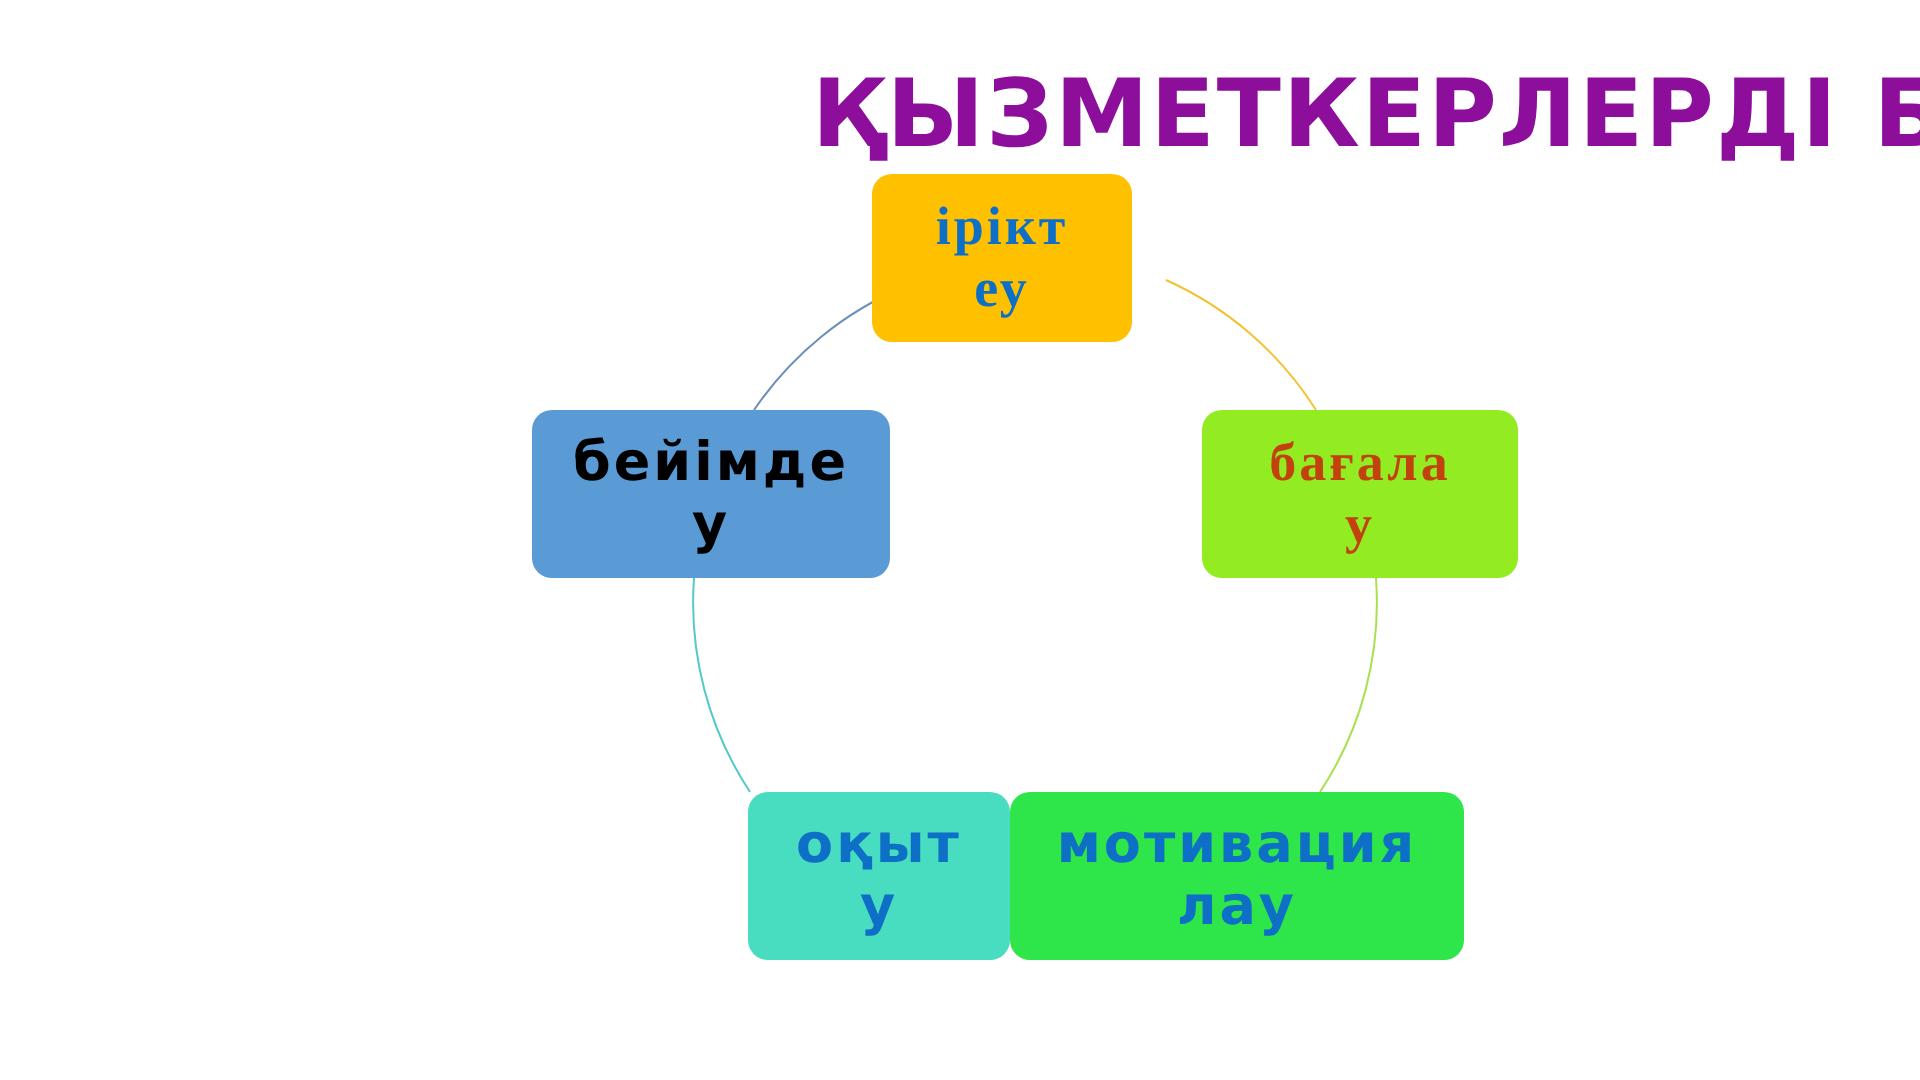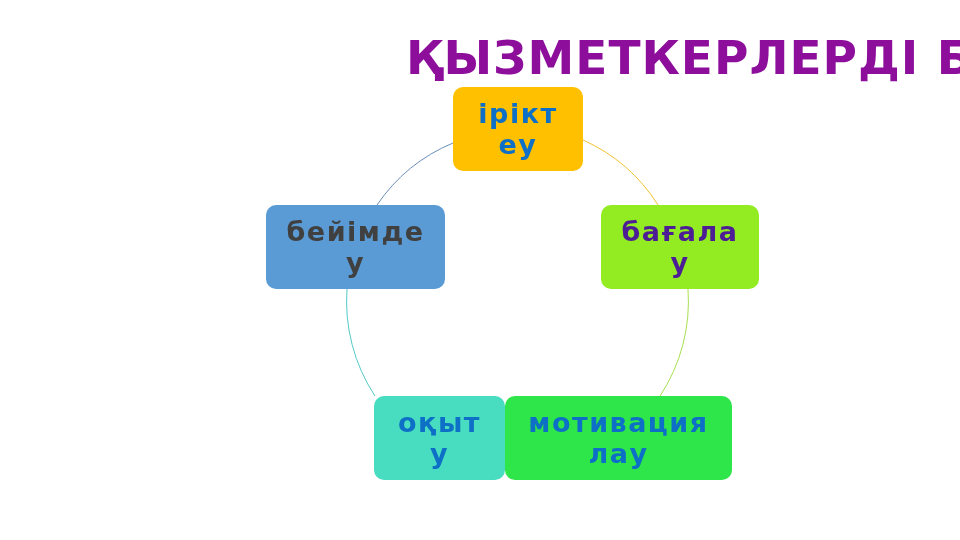--- a/index.html
+++ b/index.html
@@ -45,21 +45,21 @@
       font-weight: bold;
       font-size: 27px;
       line-height: 31px;
       color: #0E6FC6;
       letter-spacing: 1.5px;
       padding: 4px 6px;
     }
     .node span {
       white-space: pre-line;
     }
-    #n-iriktteu { left: 453px; top: 87px;  width: 130px; height: 84px; }
+    #n-iriktteu { left: 436px; top: 87px;  width: 130px; height: 84px; font-family: Liberation Serif, serif; }
     #n-bagalau  { left: 601px; top: 205px; width: 158px; height: 84px; }
     #n-motiv    { left: 505px; top: 396px; width: 227px; height: 84px; }
     #n-okytu    { left: 352px; top: 396px; width: 131px; height: 84px; }
     #n-beyimdeu { left: 266px; top: 205px; width: 179px; height: 84px; }
   </style>
 </head>
 <body>
 
 <div class="title" style="color: rgb(142, 14, 156);">ҚЫЗМЕТКЕРЛЕРДІ Б</div>
 
@@ -69,28 +69,28 @@
   <path d="M 688 289 A 172 172 0 0 1 660 396" fill="none" stroke-width="1" stroke="#A8E050"></path>
   <path d="M 505 470 A 172 172 0 0 1 483 468" fill="none" stroke-width="1" stroke="#4BCB8A"></path>
   <path d="M 375 396 A 172 172 0 0 1 347 289" fill="none" stroke-width="1" stroke="#55C9C9"></path>
   <path d="M 377 205 A 172 172 0 0 1 453 143" fill="none" stroke-width="1" stroke="#6A8FB8"></path>
 </svg>
 
 <div class="node" id="n-iriktteu" style="background: rgb(255, 192, 0); color: rgb(14, 111, 198);">
   <span>ірікт
 еу</span>
 </div>
-<div class="node" id="n-bagalau" style="background: rgb(146, 236, 33); color: #4c1d95;">
+<div class="node" id="n-bagalau" style="background: rgb(146, 236, 33); color: #c2410c; font-family: Liberation Serif, serif;">
   <span>бағала
 у</span>
 </div>
 <div class="node" id="n-motiv" style="background: rgb(46, 229, 74); color: rgb(14, 111, 198);">
   <span>мотивация
 лау</span>
 </div>
 <div class="node" id="n-okytu" style="background: rgb(72, 220, 192); color: rgb(14, 111, 198); margin-left: 22px;">
   <span>оқыт
 у</span>
 </div>
-<div class="node" id="n-beyimdeu" style="background: rgb(91, 155, 213); color: #404040; align-items: center;">
+<div class="node" id="n-beyimdeu" style="background: rgb(91, 155, 213); color: #000000; align-items: center;">
   <span>бейімде
 у</span>
 </div>
 
 </body></html>

